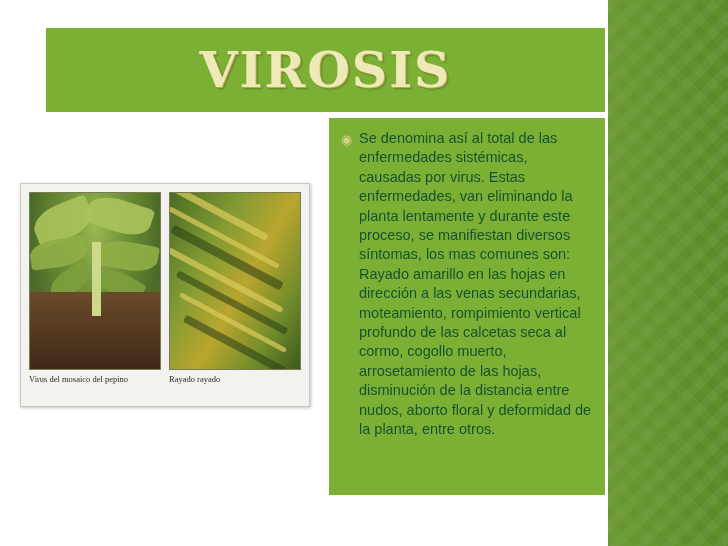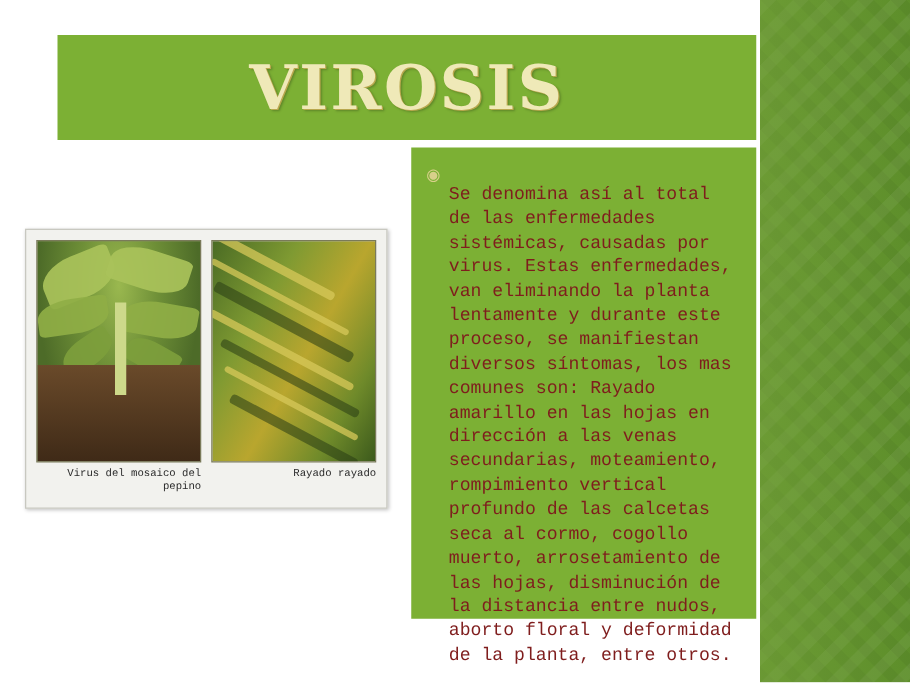--- a/index.html
+++ b/index.html
@@ -84,26 +84,25 @@
   .bullet-marker {
     width: 18px;
     flex: 0 0 18px;
     color: #d8d08a;
     font-size: 13px;
     line-height: 19px;
     padding-top: 1px;
   }
   .bullet-text {
     flex: 1;
-    color: #7f1d1d;
+    color: #14532d;
     font-size: 14.5px;
     line-height: 19.4px;
-    font-family: Liberation Mono, monospace;
+    font-family: Liberation Sans, sans-serif;
     white-space: pre-line;
-    margin-top: 18px;
   }
 
   
   .picture-frame {
     position: absolute;
     left: 20px;
     top: 183px;
     width: 288px;
     height: 222px;
     background: #f2f2ee;
@@ -170,24 +169,24 @@
   .caption-row {
     position: absolute;
     left: 8px;
     top: 190px;
     width: 272px;
     display: flex;
     gap: 8px;
   }
   .caption {
     flex: 1;
-    text-align: right;
+    text-align: left;
     font-size: 8.5px;
     color: #2a2a2a;
-    font-family: Liberation Mono, monospace;
+    font-family: Liberation Serif, serif;
   }
 </style>
 </head>
 <body>
 
 <div id="slide">
 
   <div class="right-band">
     <div class="right-band-inner"></div>
   </div>

